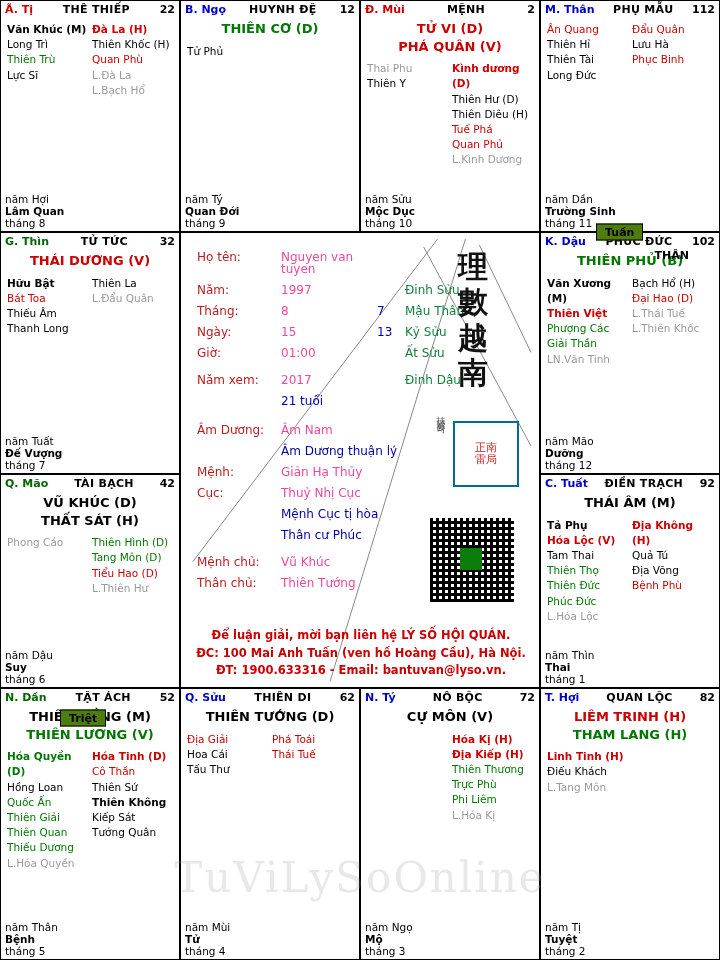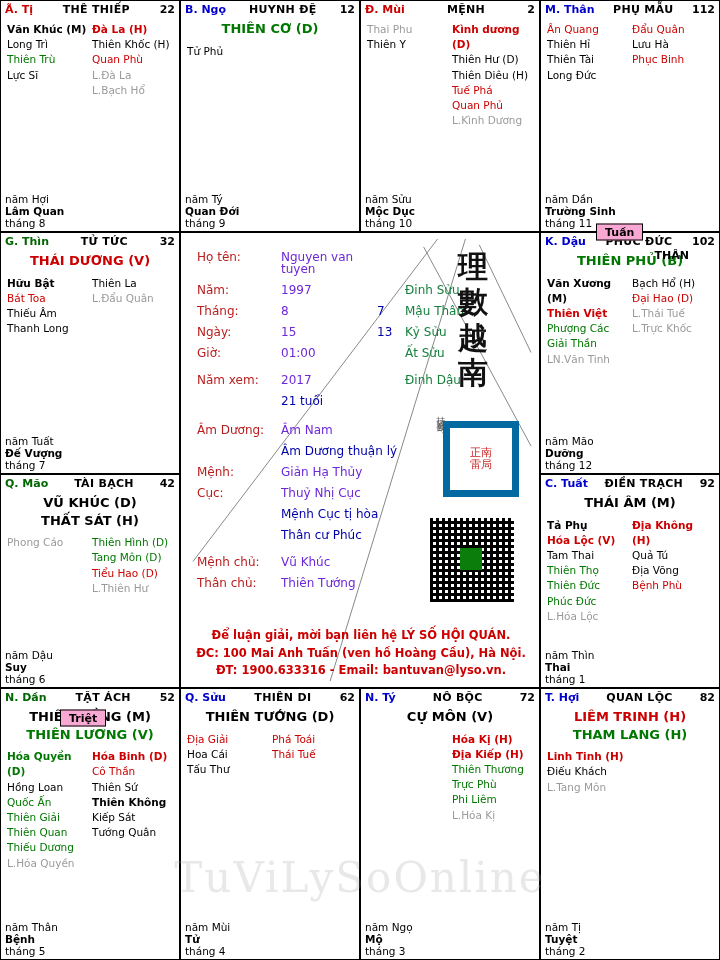--- a/index.html
+++ b/index.html
@@ -60,54 +60,54 @@
     display:flex;justify-content:space-between;align-items:baseline;
     padding:0 4px;font-size:10.5px;flex-direction:column;
   }
   .foot .f1{color:#000;}
   .foot .f2{font-weight:bold;color:#000;}
   .foot .f3{color:#000;}
   
   .badge{
     position:absolute;
     border:1px solid #000;
-    background:#f9a8d4;
+    background:#4d7c0f;
     font-weight:bold;
     font-size:11px;
     padding:1px 8px;
     z-index:5;
   }
   #tuan-badge{left:596px;top:232px;transform:translateY(-50%);}
   #triet-badge{left:60px;top:718px;transform:translateY(-50%);}
   
   .center-wrap{position:relative;width:100%;height:100%;}
   .info{
     position:absolute;left:16px;top:18px;width:300px;
     font-size:12px;color:#0000aa;line-height:1.0;
   }
   .info .row{display:flex;margin-bottom:9px;}
   .info .lbl{width:84px;color:#b91c1c;font-weight:normal;}
-  .info .v1{width:96px;color:#6d28d9;}
+  .info .v1{width:96px;color:#ec4899;}
   .info .v2{width:28px;color:#0000aa;}
   .info .v3{color:#15803d;}
   .info .sub{margin-left:84px;margin-bottom:9px;color:#0000aa;}
   .contact{
     position:absolute;left:10px;bottom:8px;width:340px;
     text-align:center;color:#cc0000;font-size:11.5px;line-height:1.5;
     font-weight:bold;
   }
   .seal{
     position:absolute;right:18px;top:16px;width:96px;height:200px;
     color:#111;
     font-family:"DejaVu Serif","Liberation Serif",serif;
     font-size:30px;font-weight:bold;text-align:center;line-height:1.18;
   }
   .seal-stamp{
     position:absolute;right:20px;top:188px;
-    width:62px;height:62px;border:7px solid #0369a1;
+    width:62px;height:62px;border:2px solid #0369a1;
     color:#cc2222;font-family:"DejaVu Serif",serif;font-size:11px;
     display:flex;align-items:center;justify-content:center;
     text-align:center;line-height:1.1;
     transform:rotate(0deg);
   }
   .sidecol{
     position:absolute;right:92px;top:176px;color:#555;font-size:9px;
     writing-mode:vertical-rl;letter-spacing:3px;
   }
   .qr{
@@ -183,20 +183,24 @@
         <span class="f2">Quan Đới</span>
         <span class="f3">tháng 9</span>
       </div>
     </div>
     <div class="cell" style="grid-area: 1 / 3;">
       <div class="chi-head">
         <span class="chi-name ">Đ. Mùi</span>
         <span class="head-mid cung-name">MỆNH</span>
         <span class="cung-num">2</span>
       </div>
+      <div class="mainstars">
+        <div class="s c-red">TỬ VI (D)</div>
+        <div class="s c-red">PHÁ QUÂN (V)</div>
+      </div>
       <div class="cols">
         <div class="col left">
           <div class="star c-gray">Thai Phu</div>
           <div class="star c-black">Thiên Y</div>
         </div>
         <div class="col right">
           <div class="star c-red" style="font-weight: bold;">Kình dương (D)</div>
           <div class="star c-black">Thiên Hư (D)</div>
           <div class="star c-black">Thiên Diêu (H)</div>
           <div class="star c-red">Tuế Phá</div>
@@ -277,21 +281,21 @@
           <div class="star c-black" style="font-weight: bold;">Văn Xương (M)</div>
           <div class="star c-red" style="font-weight: bold;">Thiên Việt</div>
           <div class="star c-green">Phượng Các</div>
           <div class="star c-green">Giải Thần</div>
           <div class="star c-gray">LN.Văn Tinh</div>
         </div>
         <div class="col right">
           <div class="star c-black">Bạch Hổ (H)</div>
           <div class="star c-red">Đại Hao (D)</div>
           <div class="star c-gray">L.Thái Tuế</div>
-          <div class="star c-gray">L.Trực Khốc</div>
+          <div class="star c-gray">L.Thiên Khốc</div>
         </div>
       </div>
       <div class="foot">
         <span class="f1">năm Mão</span>
         <span class="f2">Dưỡng</span>
         <span class="f3">tháng 12</span>
       </div>
     </div>
     <div class="cell" style="grid-area: 3 / 1;">
       <div class="chi-head">
@@ -366,21 +370,21 @@
         <div class="col left">
           <div class="star c-green" style="font-weight: bold;">Hóa Quyền (D)</div>
           <div class="star c-black">Hồng Loan</div>
           <div class="star c-green">Quốc Ấn</div>
           <div class="star c-green">Thiên Giải</div>
           <div class="star c-green">Thiên Quan</div>
           <div class="star c-green">Thiếu Dương</div>
           <div class="star c-gray">L.Hóa Quyền</div>
         </div>
         <div class="col right">
-          <div class="star c-red" style="font-weight: bold;">Hóa Binh (D)</div>
+          <div class="star c-red" style="font-weight: bold;">Hóa Tinh (D)</div>
           <div class="star c-red">Cô Thần</div>
           <div class="star c-black">Thiên Sứ</div>
           <div class="star c-black" style="font-weight: bold;">Thiên Không</div>
           <div class="star c-black">Kiếp Sát</div>
           <div class="star c-black">Tướng Quân</div>
         </div>
       </div>
       <div class="foot">
         <span class="f1">năm Thân</span>
         <span class="f2">Bệnh</span>

